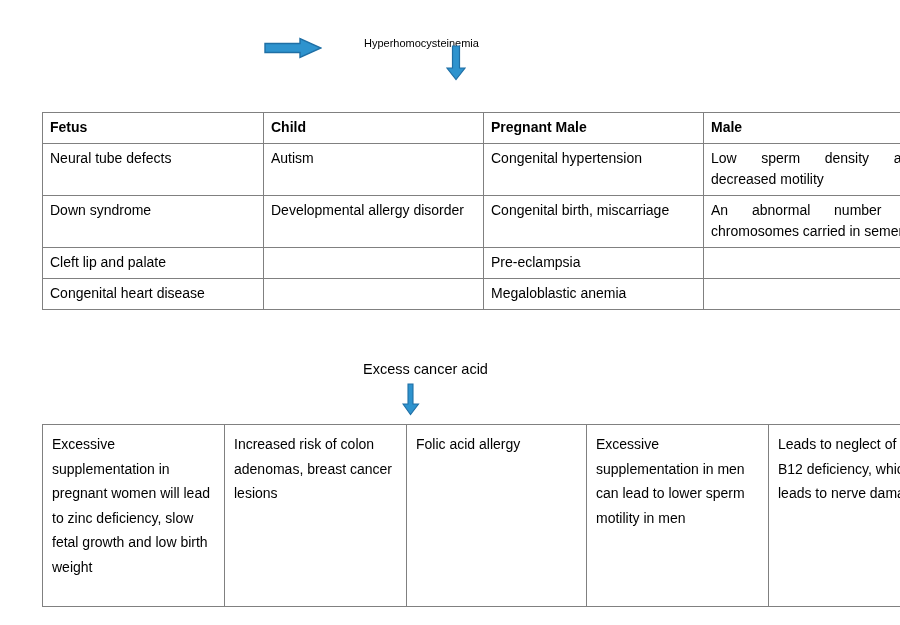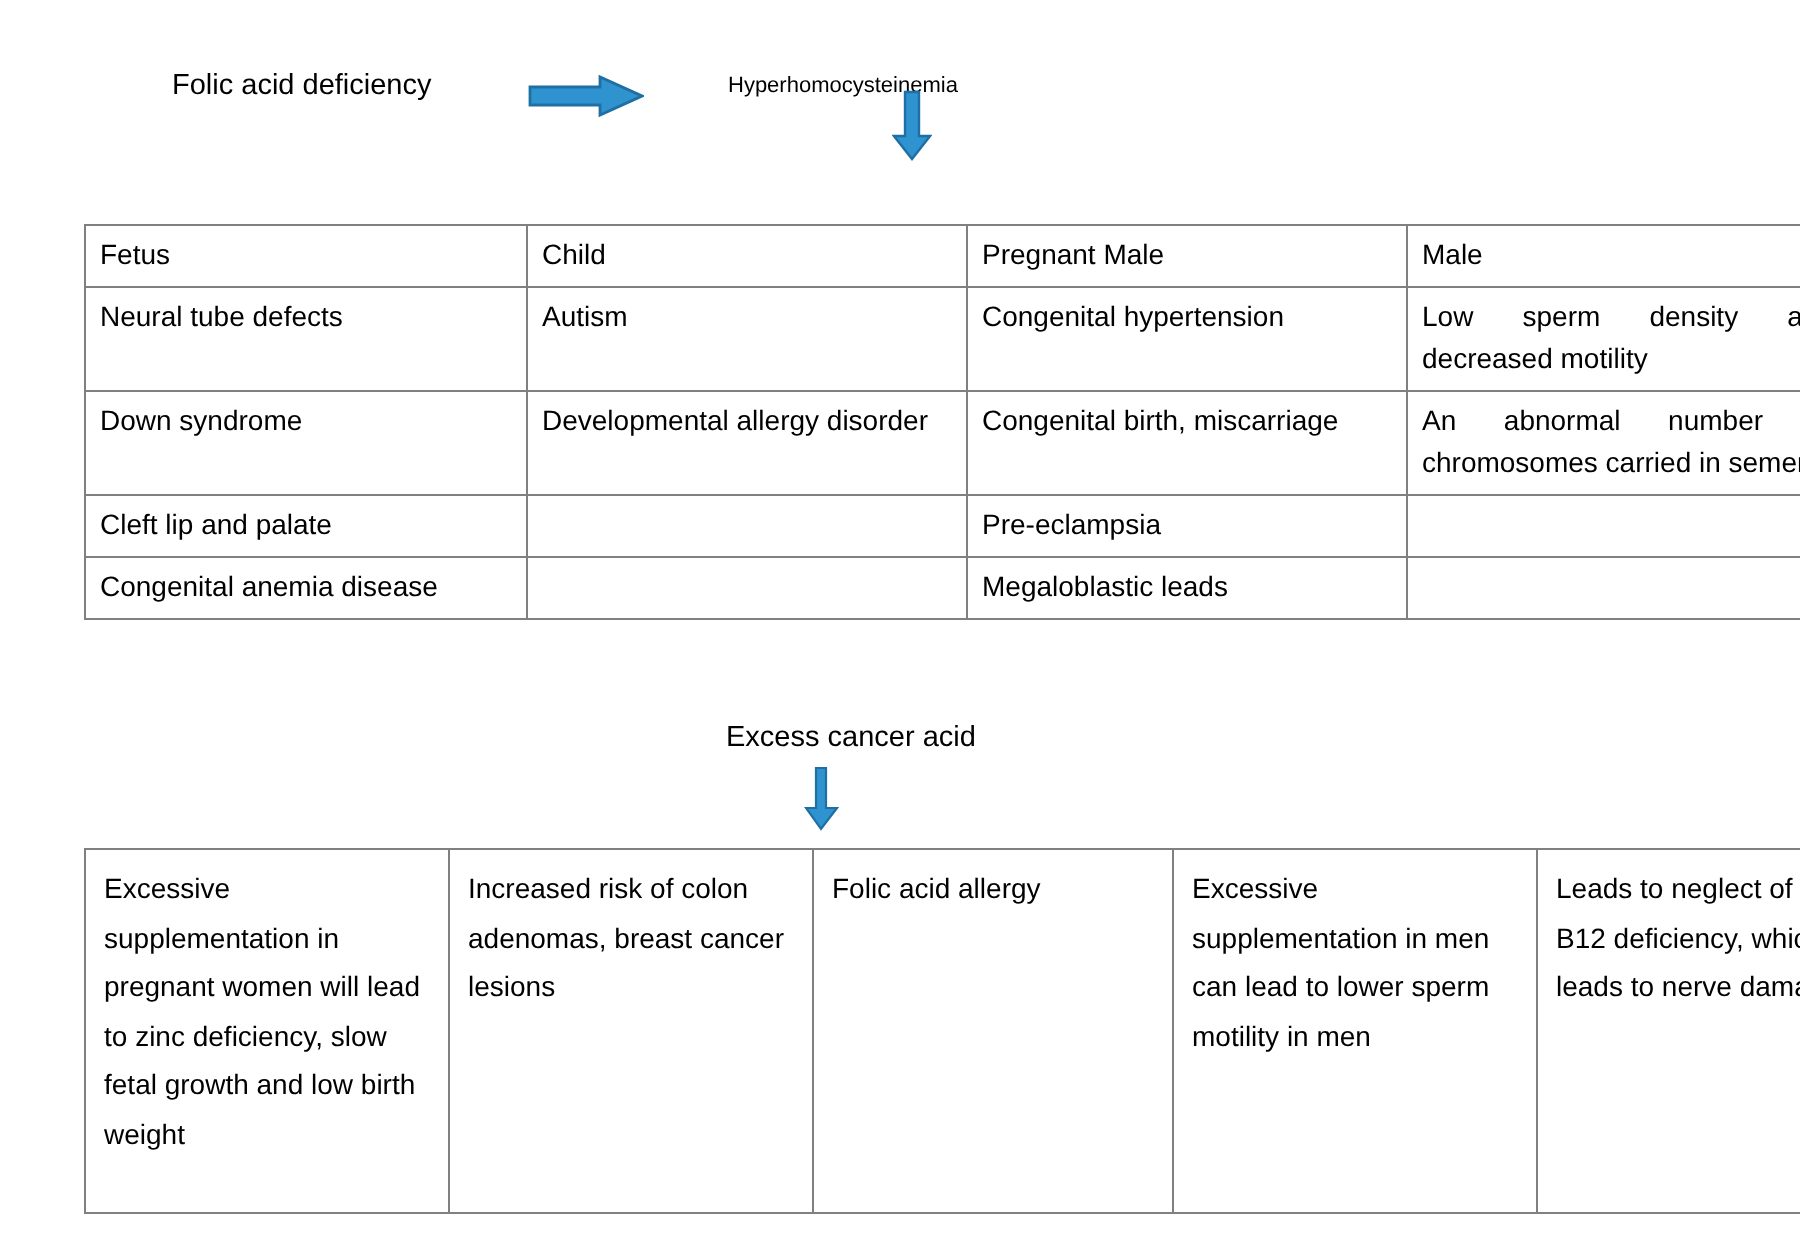--- a/index.html
+++ b/index.html
@@ -76,21 +76,21 @@
   table.grid td, table.grid th {
     border: 1px solid #808080;
     vertical-align: top;
     padding: 4px 7px 5px 7px;
     font-size: 14px;
     line-height: 21px;
     font-weight: normal;
     text-align: left;
   }
   table.grid th {
-    font-weight: normal;
+    font-weight: bold;
   }
 
   #table-outcomes {
     left: 42px;
     top: 112px;
     width: 822px;
   }
   #table-outcomes .cell-justify-all {
     text-align: justify;
   }
@@ -114,21 +114,20 @@
     font-size: 14.5px;
     line-height: 18px;
     white-space: nowrap;
   }
 </style>
 </head>
 <body>
 
 <div id="top-flow">
 
-  <div id="label-deficiency">Folic acid deficiency</div>
 
   <div id="arrow-right">
     <svg width="58" height="22" viewBox="0 0 58 22" xmlns="http://www.w3.org/2000/svg">
       <polygon points="1,6.5 36,6.5 36,1.5 57,11 36,20.5 36,15.5 1,15.5" fill="#2E93CE" stroke="#1F6FA5" stroke-width="1.4"></polygon>
     </svg>
   </div>
 
   <div id="label-hyper">Hyperhomocysteinemia</div>
 </div>
 
@@ -160,23 +159,23 @@
       <td>Congenital birth, miscarriage</td>
       <td class="cell-justify-all">An abnormal number of chromosomes carried in semen</td>
     </tr>
     <tr>
       <td>Cleft lip and palate</td>
       <td></td>
       <td>Pre-eclampsia</td>
       <td></td>
     </tr>
     <tr>
-      <td>Congenital anemia disease</td>
+      <td>Congenital heart disease</td>
       <td></td>
-      <td>Megaloblastic leads</td>
+      <td>Megaloblastic anemia</td>
       <td></td>
     </tr>
   </tbody>
 </table>
 
 <div id="label-excess">Excess cancer acid</div>
 
 <div id="arrow-down-2">
   <svg width="18" height="33" viewBox="0 0 18 33" xmlns="http://www.w3.org/2000/svg">
     <polygon points="6,1 11,1 11,21 16.5,21 8.5,31.5 1,21 6,21" fill="#2E93CE" stroke="#1F6FA5" stroke-width="1.1"></polygon>

